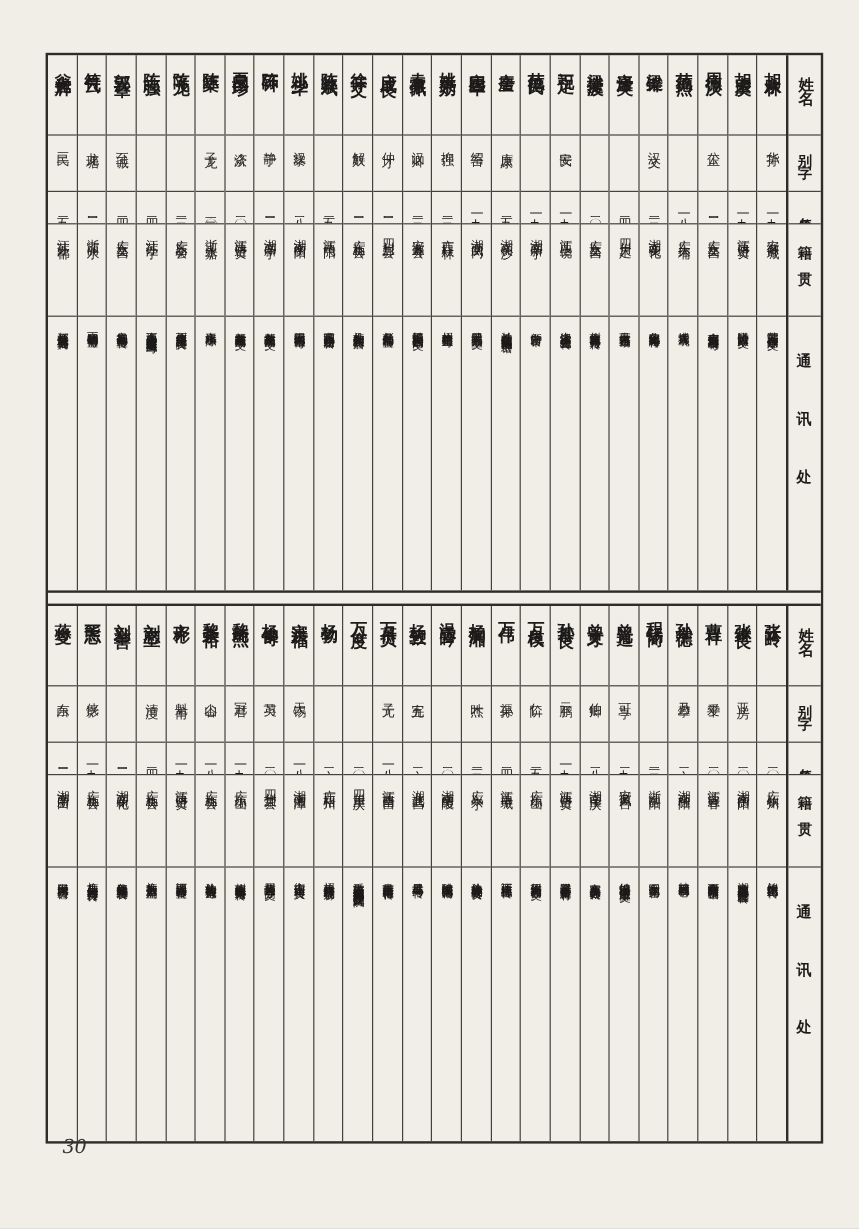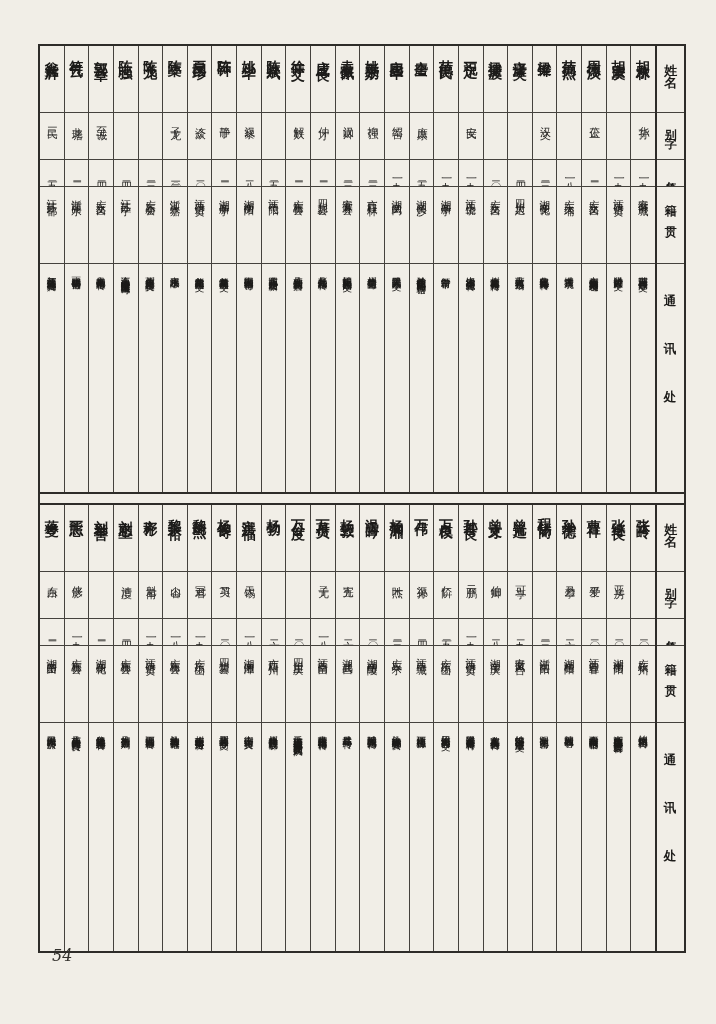--- a/index.html
+++ b/index.html
@@ -962,14 +962,14 @@
       <span class="vtext t-origin">湖南新田</span>
     </div>
     <div class="cell address">
       <span class="vtext t-address">新田城内天庆斋转</span>
     </div>
   </div>
       </div>
 
   </div>
 
-  <div class="page-number">54</div>
+  <div class="page-number">30</div>
 </div>
 
 </body></html>

